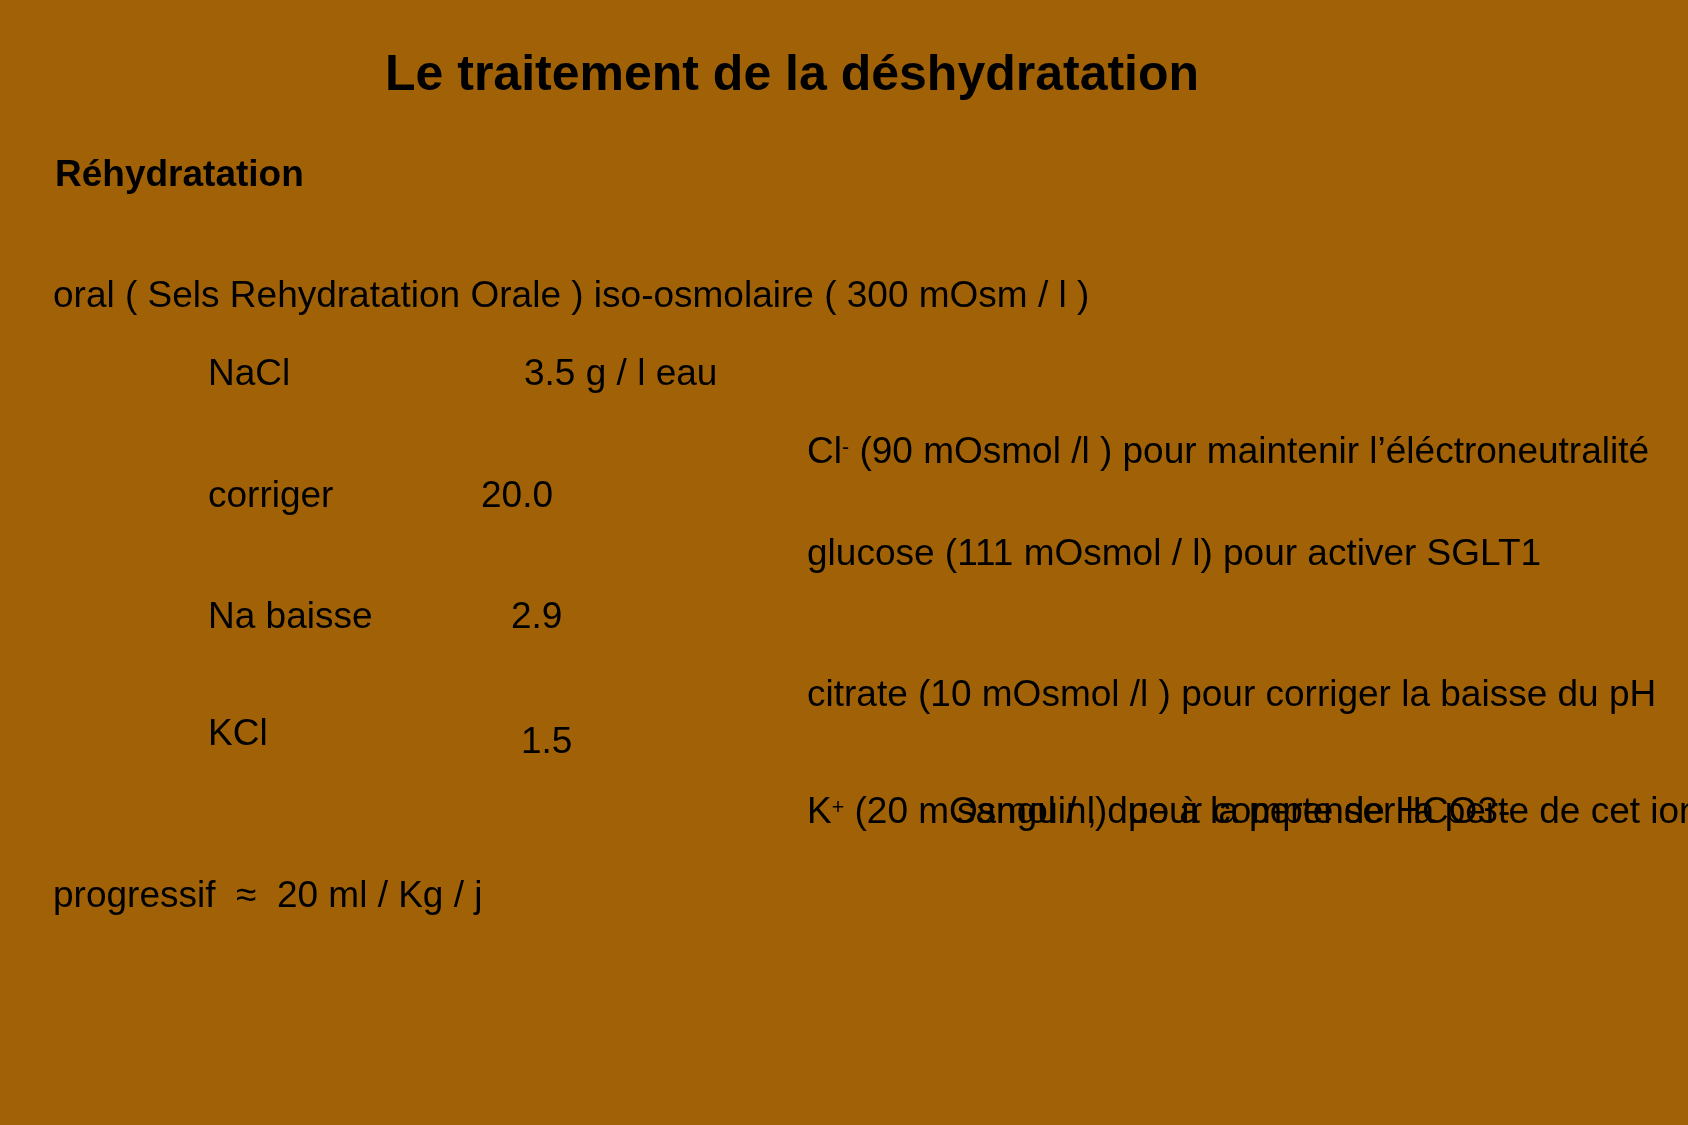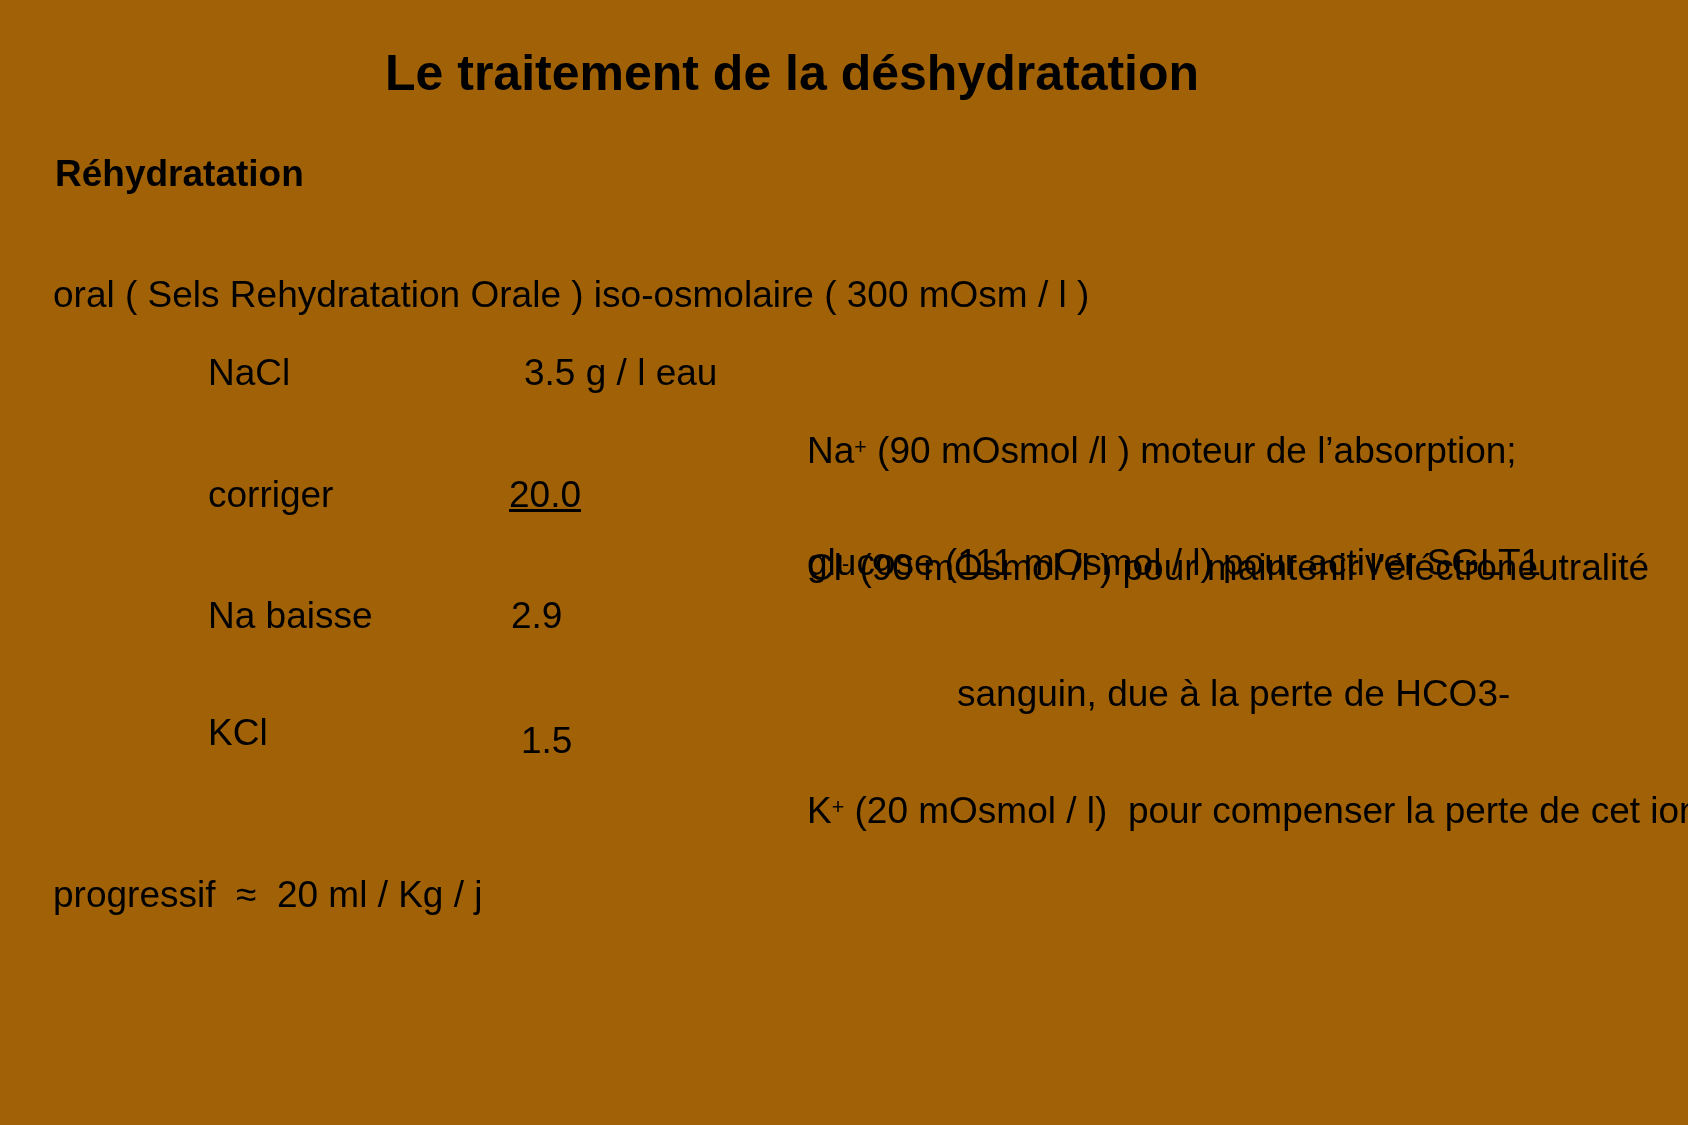--- a/index.html
+++ b/index.html
@@ -44,37 +44,37 @@
   <div class="t title" style="left:385px; top:46px;">Le traitement de la déshydratation</div>
 
   <div class="t bold" style="left:55px; top:154px;">Réhydratation</div>
 
   <div class="t" style="left:53px; top:275px;">oral ( Sels Rehydratation Orale ) iso-osmolaire ( 300 mOsm / l )</div>
 
   <div>
     <div class="t" style="left:208px; top:353px;">NaCl</div>
     <div class="t" style="left:512px; top:353px;margin-left:12px;">3.5 g / l eau</div>
     <div class="t" style="left:807px; top:353px;">
-      <div class="desc-line"><span>Na</span><sup>+</sup><span> (90 mOsmol /l ) moteur de l’absorption;</span></div>
       <div class="desc-line"><span>Cl</span><sup>-</sup><span> (90 mOsmol /l ) pour maintenir l’éléctroneutralité</span></div>
     </div>
   </div>
 
   <div>
     <div class="t" style="left:208px; top:475px;">corriger</div>
-    <div class="t" style="left:509px; top:475px;text-decoration:underline;">20.0</div>
-    <div class="t" style="left:807px; top:465px;text-align:right;">
+    <div class="t" style="left:481px; top:475px;">20.0</div>
+    <div class="t" style="left:807px; top:455px;text-align:right;">
       <div class="desc-line"><span>glucose (111 mOsmol / l) pour activer SGLT1</span></div>
     </div>
   </div>
 
   <div>
     <div class="t" style="left:208px; top:596px;">Na baisse</div>
     <div class="t" style="left:511px; top:596px;">2.9</div>
     <div class="t" style="left:807px; top:596px;">
+      <div class="desc-line"><span>citrate (10 mOsmol /l ) pour corriger la baisse du pH</span></div>
       <div class="desc-line indent"><span>sanguin, due à la perte de HCO3-</span></div>
     </div>
   </div>
 
   <div>
     <div class="t" style="left:208px; top:713px;">KCl</div>
     <div class="t" style="left:521px; top:713px;margin-top:8px;">1.5</div>
     <div class="t" style="left:807px; top:713px;">
       <div class="desc-line"><span>K</span><sup>+</sup><span> (20 mOsmol / l)  pour compenser la perte de cet ion</span></div>
     </div>

